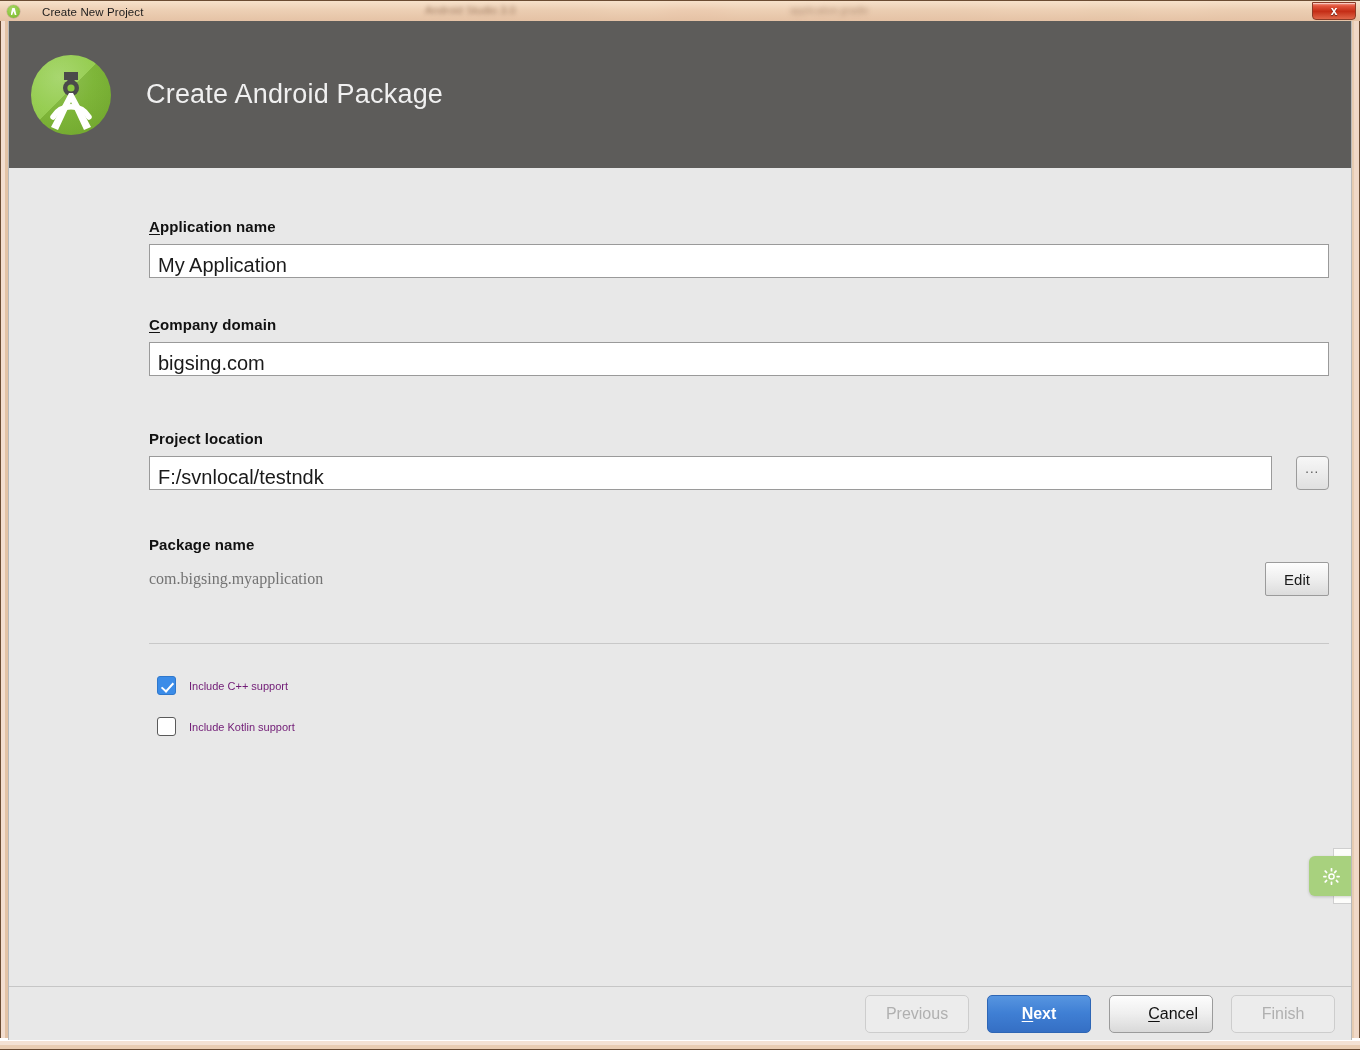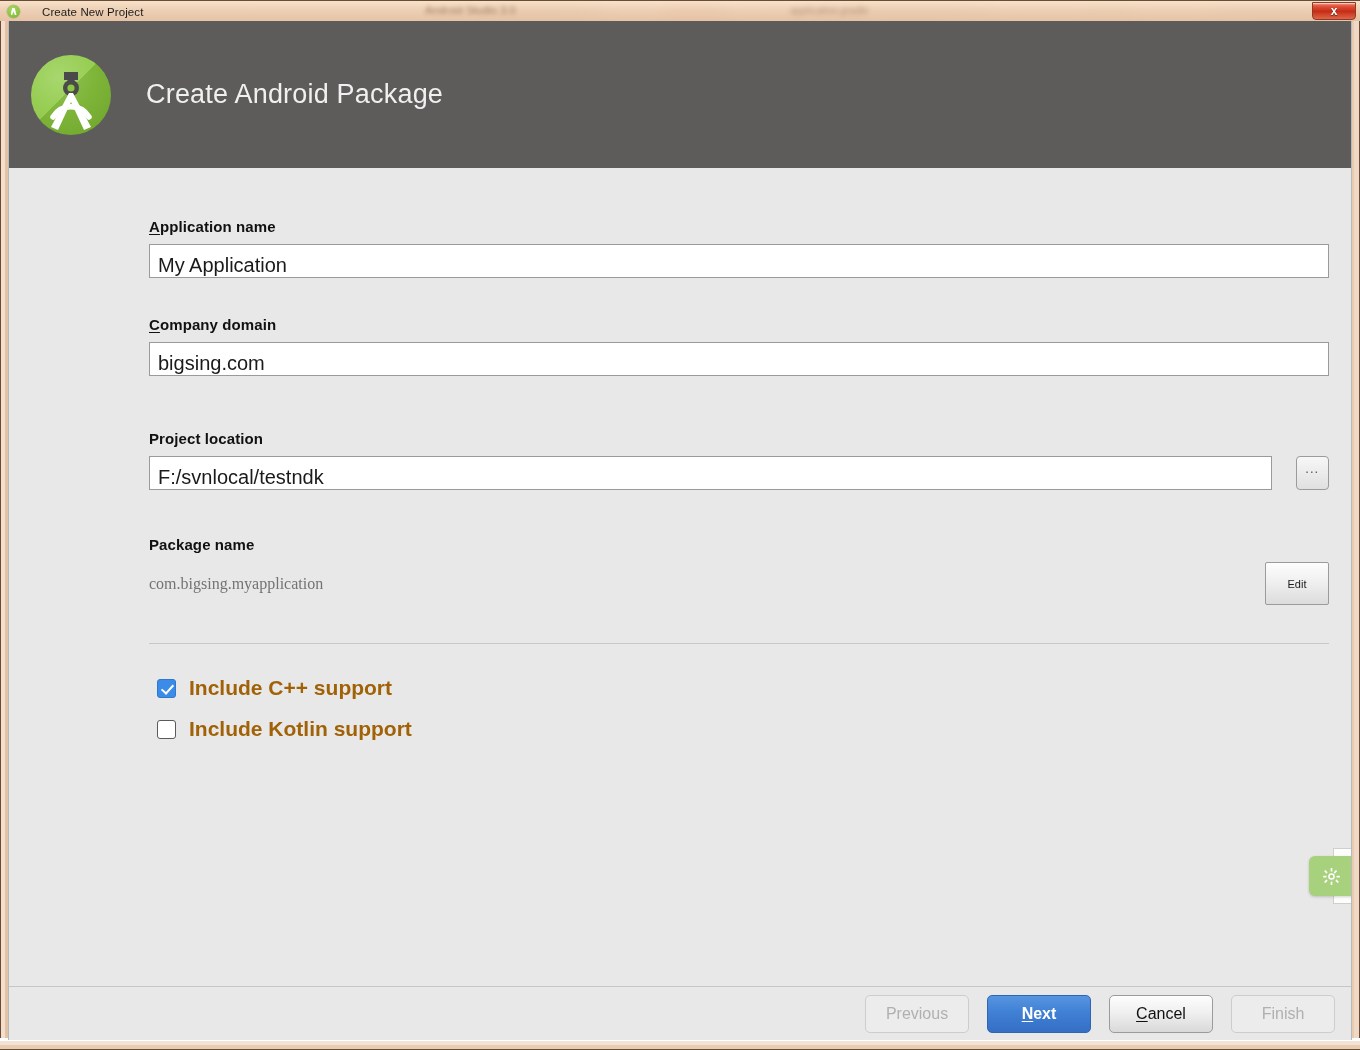--- a/index.html
+++ b/index.html
@@ -229,28 +229,28 @@
     line-height: 0;
     padding-bottom: 8px;
   }
 
   #package-value {
     font-size: 16px;
     color: #737373;
     font-family: Liberation Serif, serif;
   }
   #edit-button {
-    width: 64px; height: 43px;
+    width: 64px; height: 34px;
     border: 1px solid #9b9b9b;
     border-radius: 2px;
     background: linear-gradient(180deg,#fdfdfd 0%, #efefef 48%, #dcdcdc 100%);
     display: flex;
     align-items: center;
     justify-content: center;
-    font-size: 11px;
+    font-size: 15px;
     color: #1a1a1a;
     box-sizing: border-box;
     cursor: pointer;
   }
 
   #separator {
     position: absolute;
     left: 140px; top: 475px;
     width: 1180px; height: 1px;
     background: #c8c8c8;
@@ -282,23 +282,23 @@
   .cb.on::after {
     content: "";
     position: absolute;
     left: 5.5px; top: 2.5px;
     width: 5px; height: 10px;
     border: solid #fff;
     border-width: 0 2.4px 2.4px 0;
     transform: rotate(42deg);
   }
   .cb-label {
-    font-size: 21px;
-    font-weight: bold;
-    color: #a16207;
+    font-size: 11px;
+    font-weight: normal;
+    color: #701a75;
   }
 
   
   #gear-flyout {
     position: absolute;
     right: 0; top: 688px;
     width: 44px; height: 40px;
     background: #a8d17e;
     border-radius: 6px 0 0 6px;
     display: flex;
@@ -358,20 +358,21 @@
   .btn.disabled {
     background: #ececec;
     border: 1px solid #cdcdcd;
     color: #b0b0b0;
     cursor: default;
   }
   .btn.normal {
     background: linear-gradient(180deg,#fdfdfd 0%, #efefef 48%, #d9d9d9 100%);
     border: 1px solid #9b9b9b;
     color: #111;
+    justify-content: flex-end;
   }
   .btn.primary {
     background: linear-gradient(180deg,#5795e0 0%, #3f7fd4 48%, #356fc4 100%);
     border: 1px solid #2e66b5;
     color: #fff;
     font-weight: bold;
   }
 </style>
 </head>
 <body>

